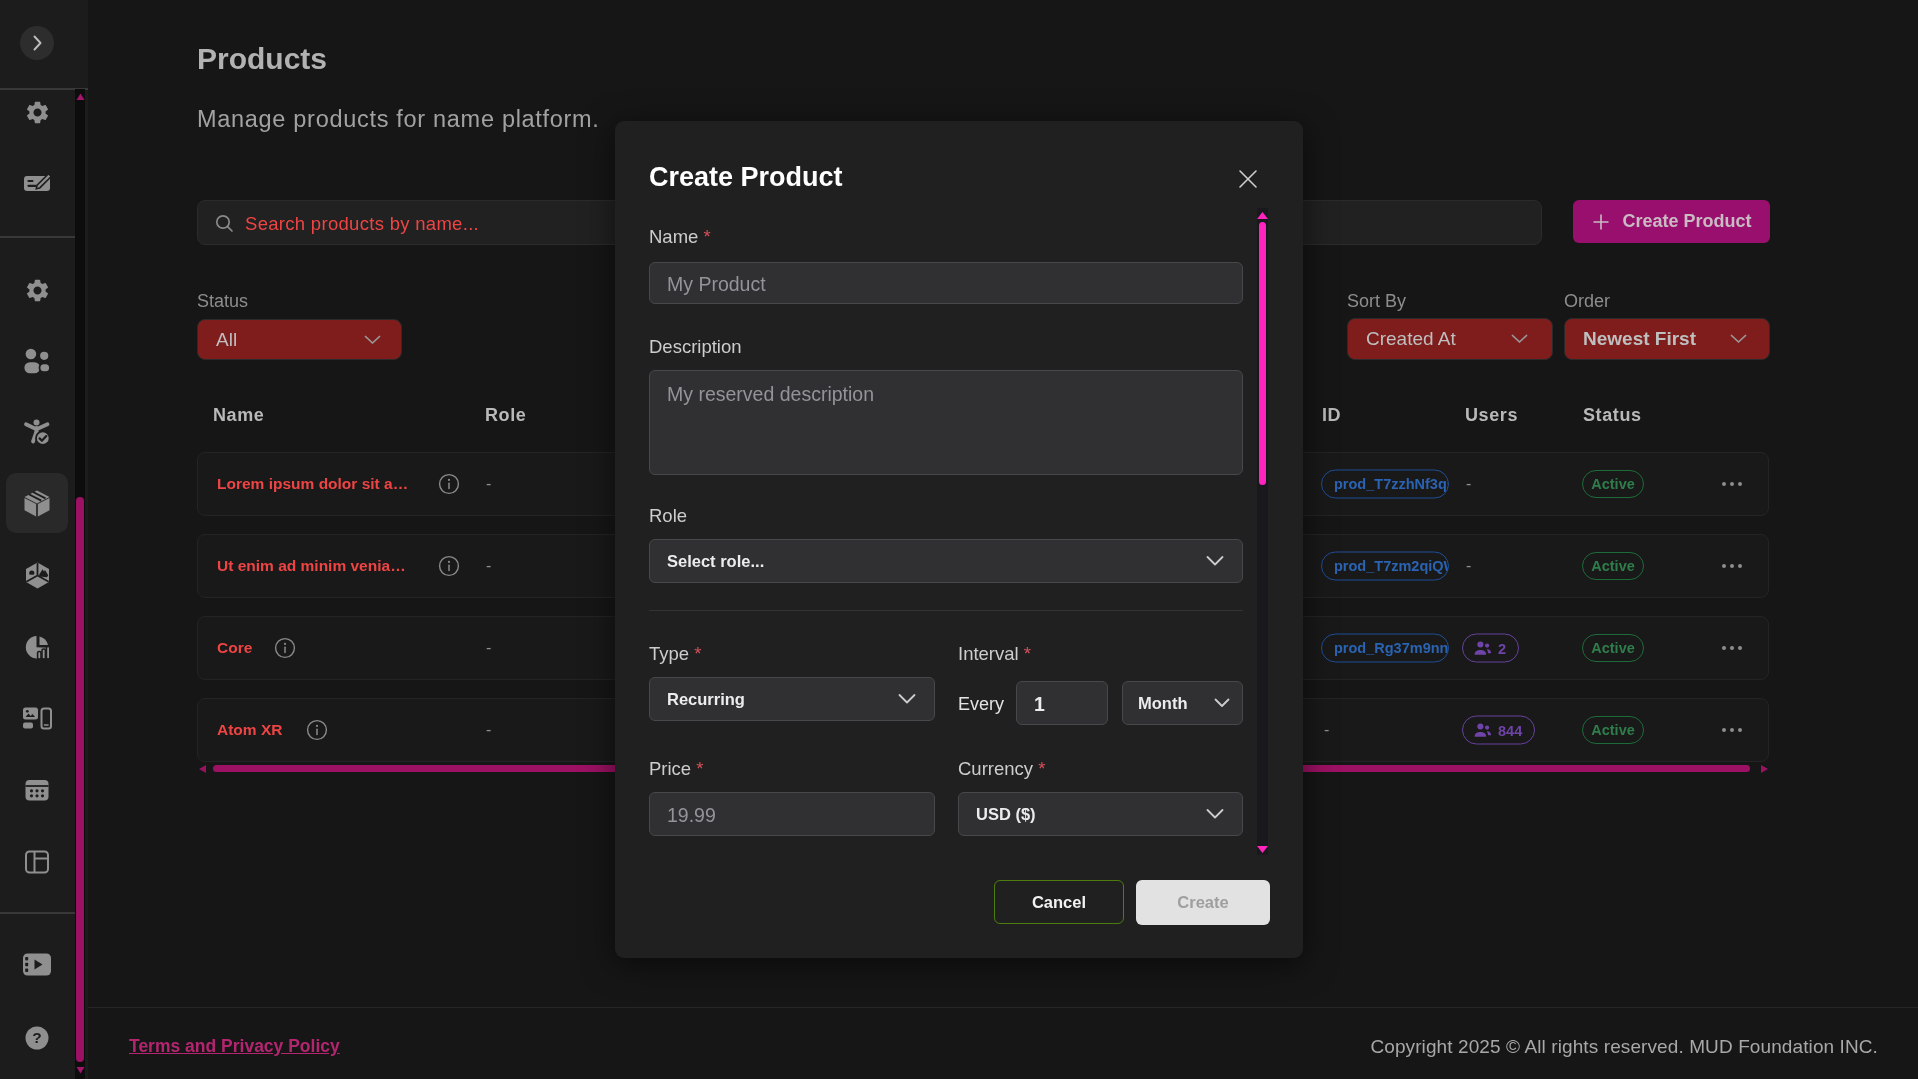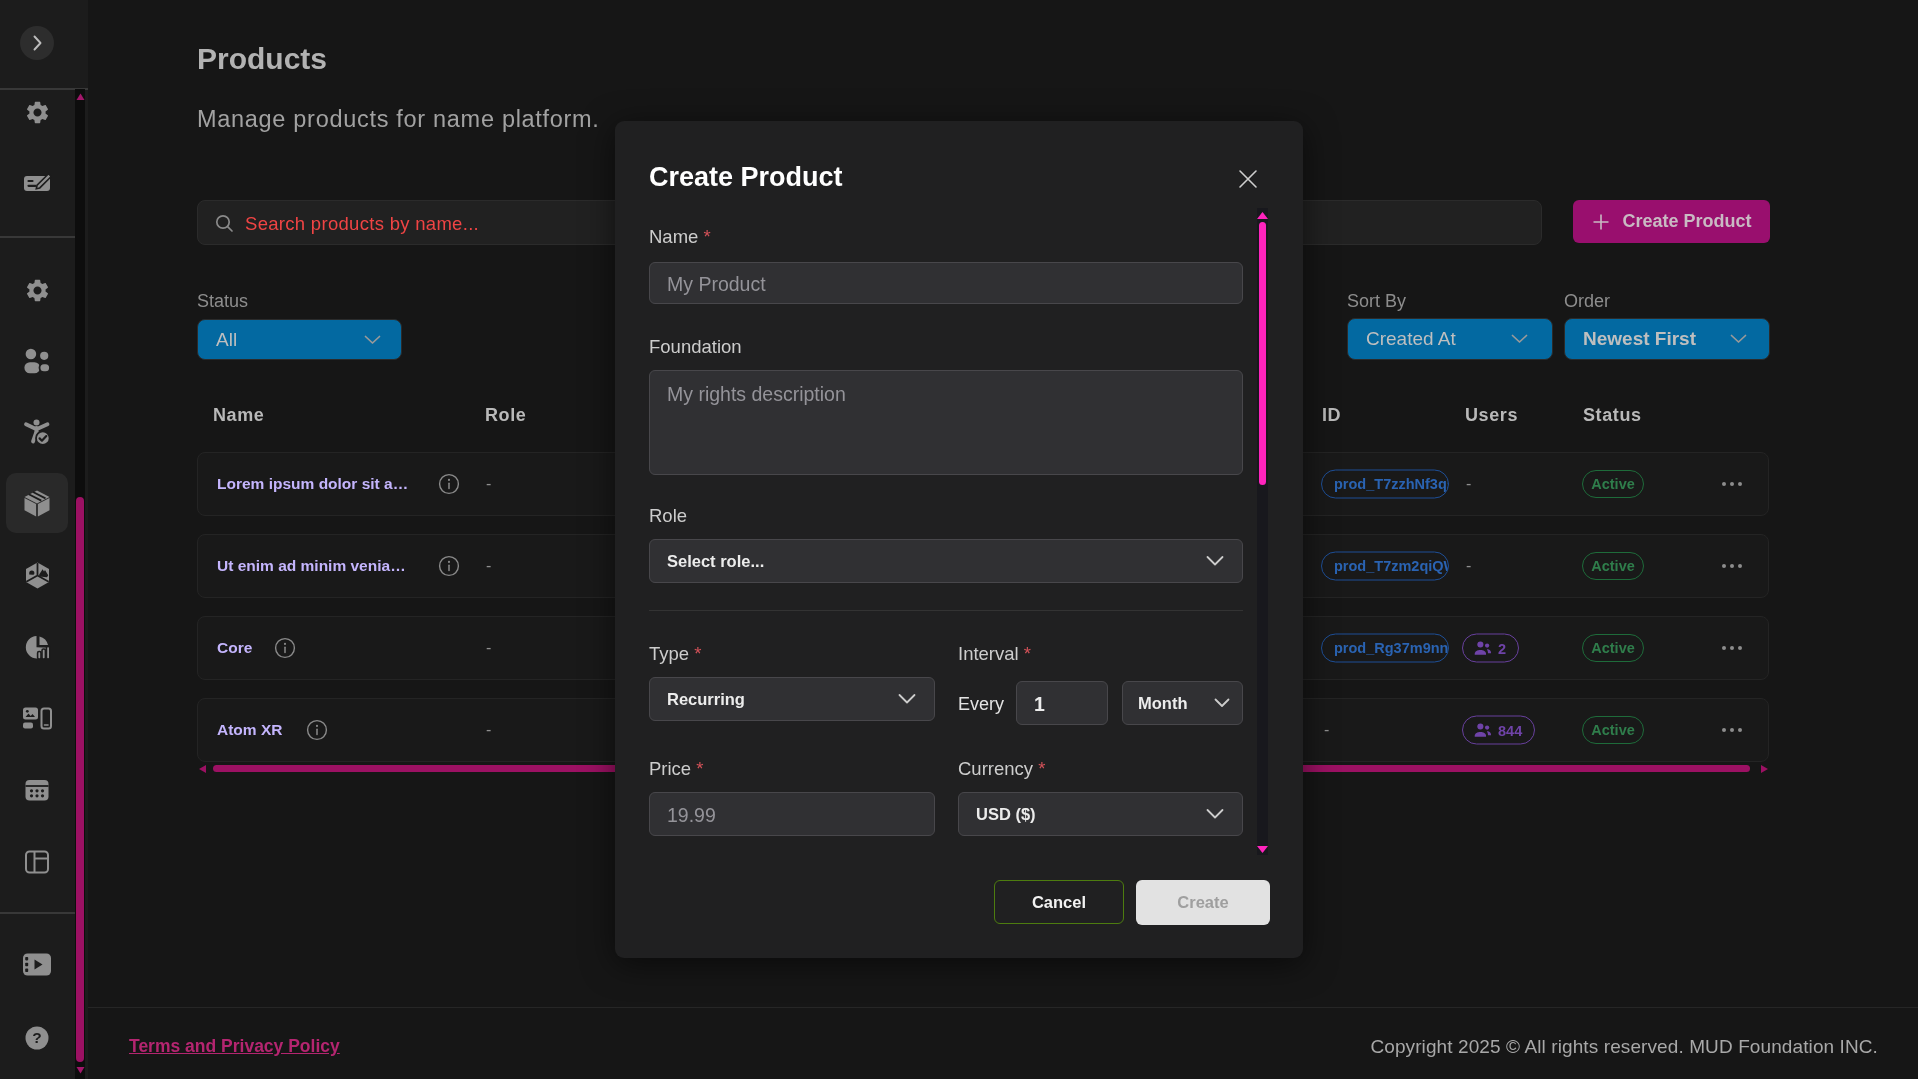--- a/index.html
+++ b/index.html
@@ -20,27 +20,27 @@
 
 .h1 { left:197px; top:42px; font-size:30px; font-weight:bold; color:#b2b2b2; }
 .sub { left:197px; top:106px; font-size:23.5px; letter-spacing:0.7px; color:#a2a2a2; }
 #search { left:197px; top:200px; width:1345px; height:45px; background:#212121;
   border:1px solid #2b2b2b; border-radius:8px; }
 #search .ph { position:absolute; left:47px; top:12px; font-size:18.5px; letter-spacing:0.3px; color:#ef4444; }
 #createbtn { left:1573px; top:200px; width:197px; height:43px; background:#990f6e; border-radius:6px;
   display:flex; align-items:center; justify-content:center; gap:11px;
   color:#c9bac3; font-size:18px; font-weight:bold; }
 .flabel { font-size:18px; color:#8d8d8d; }
-.sel { background:#0369a1; border:1px solid #2b2b2b; border-radius:8px; }
+.sel { background:#7f1d1d; border:1px solid #2b2b2b; border-radius:8px; }
 .sel .t { position:absolute; left:18px; top:50%; transform:translateY(-50%); font-size:19px; color:#bfbfbf; }
 .sel .c { position:absolute; right:20px; top:50%; transform:translateY(-50%); }
 .th { font-size:18px; letter-spacing:0.6px; font-weight:bold; color:#b9b9b9; }
 .row { left:197px; width:1572px; height:64px; background:#191919; border:1px solid #242424; border-radius:8px; }
 .info { position:absolute; top:50%; transform:translateY(-50%); display:flex; }
-.nm { position:absolute; left:19px; top:50%; transform:translateY(-50%); font-size:15.5px; font-weight:bold; color:#c4b5fd; white-space:nowrap; }
+.nm { position:absolute; left:19px; top:50%; transform:translateY(-50%); font-size:15.5px; font-weight:bold; color:#ef4444; white-space:nowrap; }
 
 .dash { position:absolute; top:50%; transform:translateY(-50%); font-size:16px; color:#8f8f8f; }
 .idpill { position:absolute; left:1123px; top:50%; transform:translateY(-50%); width:128px; height:29px;
   border:1.5px solid #1e4f97; border-radius:15px; overflow:hidden; }
 .idpill span { position:absolute; left:12px; top:5px; font-size:14.5px; font-weight:bold; color:#2a63b2; white-space:nowrap; }
 .upill { position:absolute; left:1264px; top:50%; transform:translateY(-50%); height:29px;
   border:1.5px solid #68409e; border-radius:15px; display:flex; align-items:center; gap:7px; padding:0 12px 0 11px;
   color:#6f43a8; font-size:14.5px; font-weight:bold; }
 .apill { position:absolute; left:1384px; top:50%; transform:translateY(-50%); width:62px; height:28px;
   border:1.5px solid #1e6b3a; border-radius:14px; display:flex; align-items:center; justify-content:center;
@@ -377,23 +377,23 @@
   <div style="position:absolute;left:34px;top:41px;font-size:27px;font-weight:bold;color:#ffffff;">Create Product</div>
   <svg style="position:absolute;left:622px;top:47px;" width="22" height="22" viewBox="0 0 22 22">
         <path d="M3 3 L19 19 M19 3 L3 19" stroke="#cfcfcf" stroke-width="1.6" stroke-linecap="round"></path>
       </svg>
 
   <div class="mlabel" style="left:34px;top:105px;">Name <b>*</b></div>
   <div class="inp" style="left:34px;top:141px;width:594px;height:42px;">
         <span class="ph" style="top:10px;">My Product</span>
       </div>
 
-  <div class="mlabel" style="left:34px;top:215px;">Foundation</div>
+  <div class="mlabel" style="left:34px;top:215px;">Description</div>
   <div class="inp" style="left:34px;top:249px;width:594px;height:105px;">
-        <span class="ph" style="top:12px;">My rights description</span>
+        <span class="ph" style="top:12px;">My reserved description</span>
       </div>
 
   <div class="mlabel" style="left:34px;top:384px;">Role</div>
   <div class="msel" style="left:34px;top:418px;width:594px;height:44px;">
     <span class="t">Select role...</span>
     <svg class="c" width="18" height="11" viewBox="0 0 18 11">
           <path d="M1.5 1.5 L9 9 L16.5 1.5" stroke="#cccccc" stroke-width="1.8" fill="none" stroke-linecap="round" stroke-linejoin="round"></path>
         </svg>
   </div>
 

